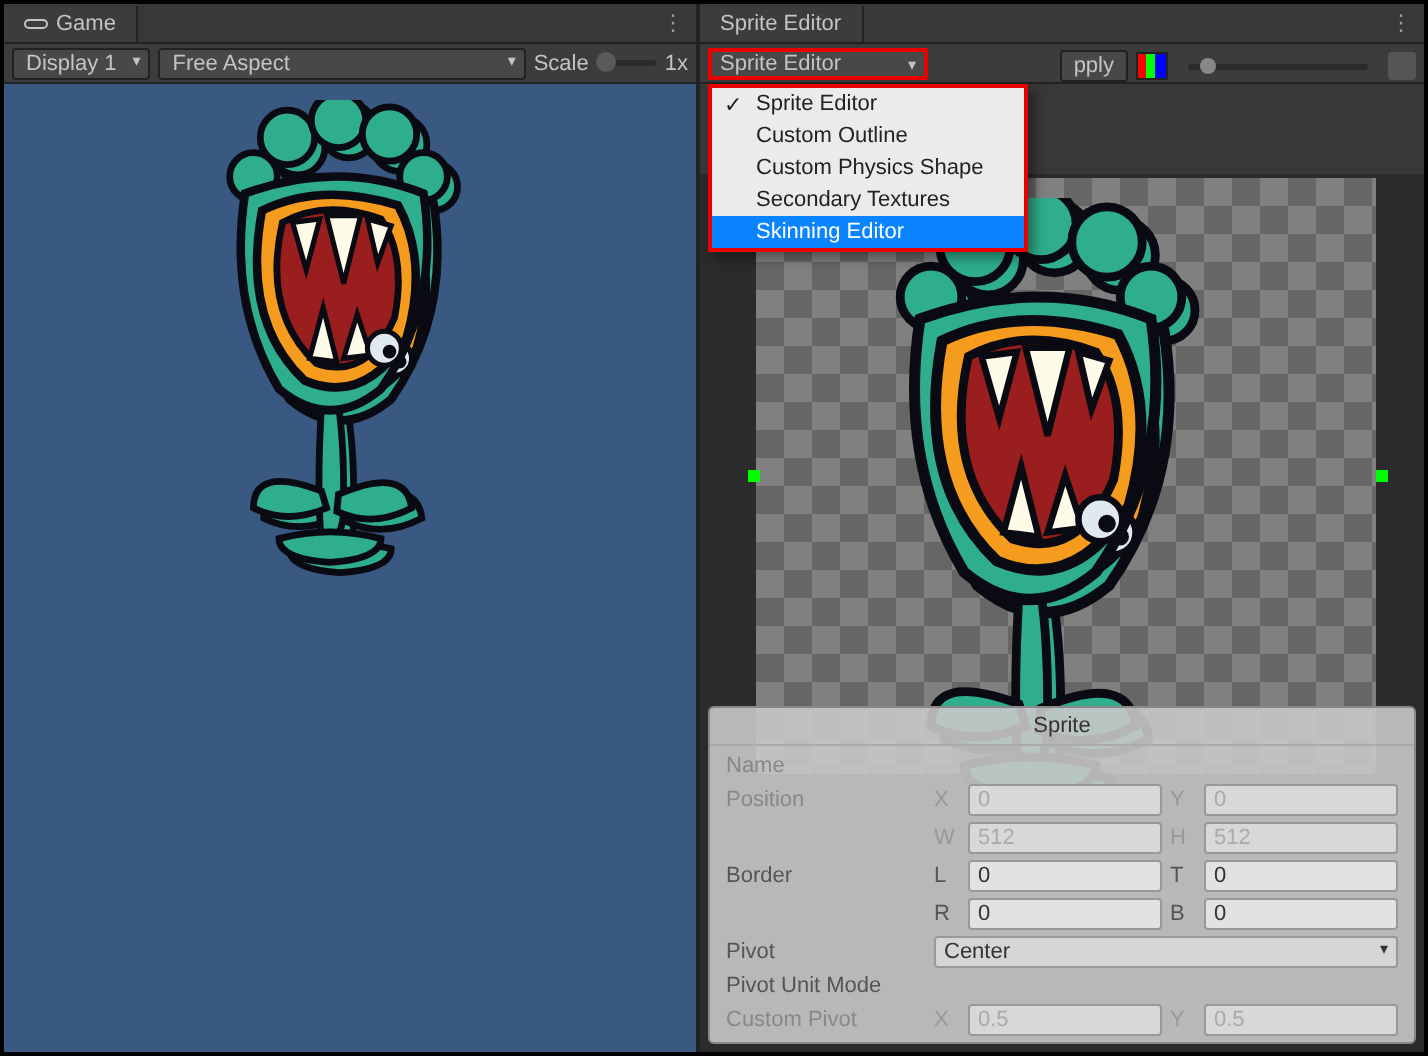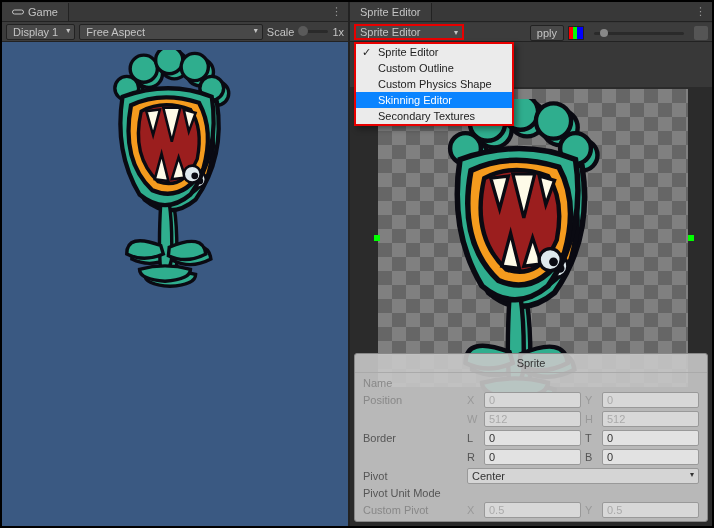--- a/index.html
+++ b/index.html
@@ -130,22 +130,22 @@
     </div>
 
     <div class="menu-trigger">
       <span>Sprite Editor</span>
     </div>
 
     <div class="dropdown">
       <div class="item checked">Sprite Editor</div>
       <div class="item">Custom Outline</div>
       <div class="item">Custom Physics Shape</div>
+      <div class="item">Secondary Textures</div>
       <div class="item hl">Skinning Editor</div>
-      <div class="item">Secondary Textures</div>
     </div>
 
     <div class="checker-area" style="margin-top:20px;">
       <div class="checker"></div>
       <div class="handle-g" style="top:148px; left:24px;"></div>
       <div class="handle-g" style="top:148px; left:338px;"></div>
       <div class="handle-g" style="top:298px; left:180px;"></div>
       <svg class="monster m-editor" viewBox="0 0 200 280">
         <g transform="translate(6,6)">
             <use href="#plunkah" fill="#2a1a4a"></use>

